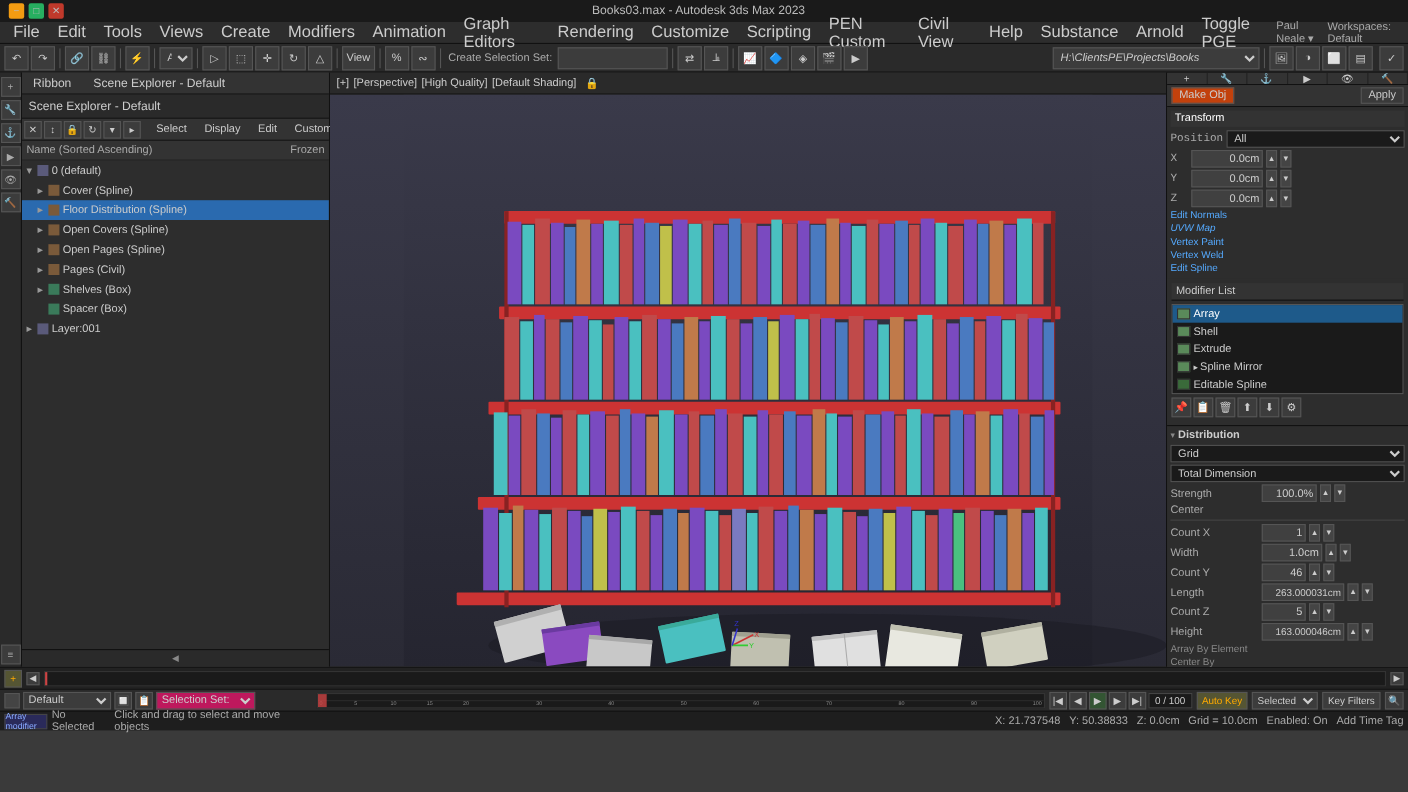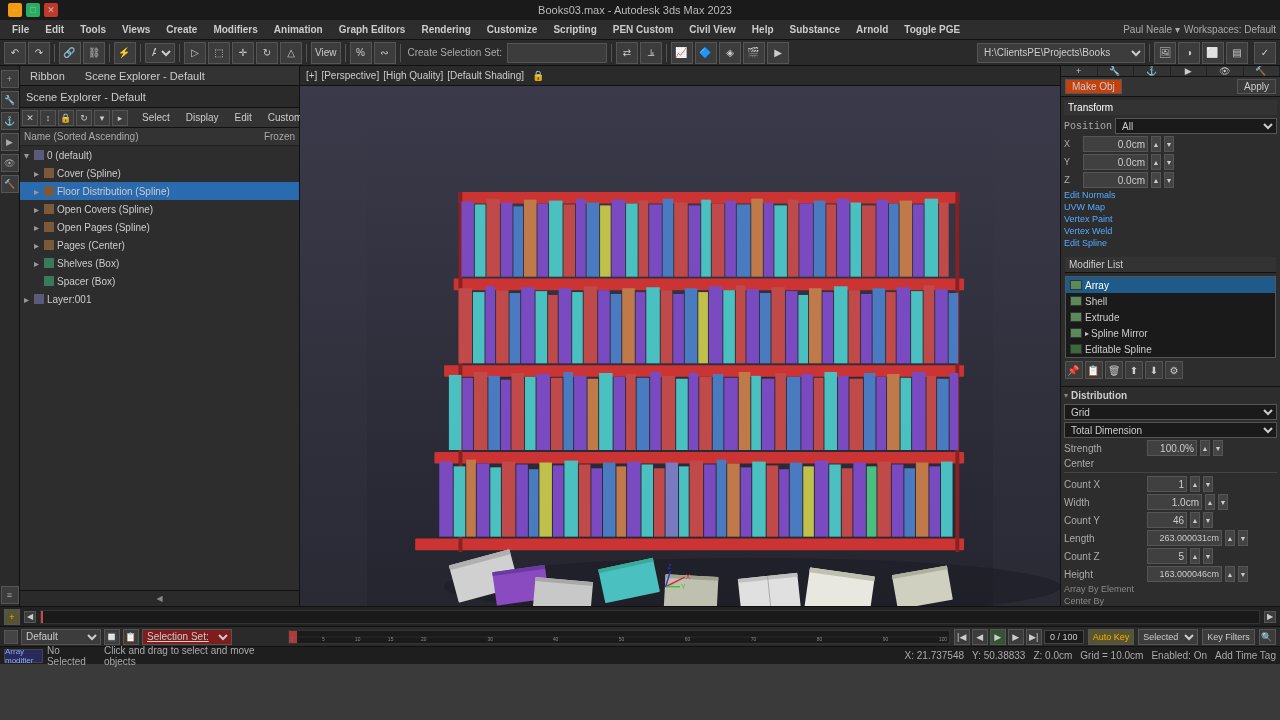--- a/index.html
+++ b/index.html
@@ -14,21 +14,21 @@
     #titlebar .win-btn { width: 14px; height: 14px; border-radius: 2px; background: #555; display: flex; align-items: center; justify-content: center; font-size: 9px; cursor: pointer; }
     #titlebar .win-btn.close { background: #c0392b; }
     #titlebar .win-btn.max { background: #27ae60; }
     #titlebar .win-btn.min { background: #f39c12; }
 
     
     #menubar {
       height: 20px; background: #2d2d2d; display: flex; align-items: center; padding: 0 4px;
       border-bottom: 1px solid #111;
     }
-    .menu-item { padding: 2px 8px; cursor: pointer; color: #ccc; font-size: 10px; font-weight: bold; }
+    .menu-item { padding: 2px 8px; cursor: pointer; color: #ccc; font-size: 15px; }
 
     
     #toolbar1 {
       height: 26px; background: #2a2a2a; display: flex; align-items: center; padding: 0 4px; gap: 2px;
       border-bottom: 1px solid #111;
     }
     .tb-btn { height: 22px; min-width: 22px; background: #3c3c3c; border: 1px solid #555; color: #ccc; font-size: 10px; cursor: pointer; display: flex; align-items: center; justify-content: center; padding: 0 3px; }
     .tb-sep { width: 1px; height: 18px; background: #555; margin: 0 2px; }
     .tb-dropdown { height: 20px; background: #3c3c3c; border: 1px solid #555; color: #ccc; font-size: 10px; padding: 0 2px; }
 
@@ -171,21 +171,21 @@
   <button class="tb-btn">⇄</button>
   <button class="tb-btn">⫡</button>
   <div class="tb-sep"></div>
   <button class="tb-btn">📈</button>
   <button class="tb-btn">🔷</button>
   <button class="tb-btn">◈</button>
   <button class="tb-btn">🎬</button>
   <button class="tb-btn">▶</button>
   <div style="flex:1;"></div>
 
-  <select class="tb-dropdown" style="width:168px;">
+  <select class="tb-dropdown" style="width:188px;font-style:italic;">
     <option>H:\ClientsPE\Projects\Books</option>
   </select>
   <div class="tb-sep"></div>
   <button class="tb-btn">🖼</button>
   <button class="tb-btn">◑</button>
   <button class="tb-btn">⬜</button>
   <button class="tb-btn">▤</button>
   <button class="tb-btn" style="margin-left:4px;">✓</button>
 </div>
 
@@ -261,21 +261,21 @@
       <div class="tree-item">
         <span class="tree-indent" style="width:10px;"></span>
         <span class="tree-expand">▸</span>
         <span style="background:#7a5a3a;width:10px;height:10px;margin-right:3px;display:inline-block;"></span>
         <span class="tree-label">Open Pages (Spline)</span>
       </div>
       <div class="tree-item">
         <span class="tree-indent" style="width:10px;"></span>
         <span class="tree-expand">▸</span>
         <span style="background:#7a5a3a;width:10px;height:10px;margin-right:3px;display:inline-block;"></span>
-        <span class="tree-label">Pages (Center)</span>
+        <span class="tree-label">Pages (Civil)</span>
       </div>
       <div class="tree-item">
         <span class="tree-indent" style="width:10px;"></span>
         <span class="tree-expand">▸</span>
         <span style="background:#3a7a5a;width:10px;height:10px;margin-right:3px;display:inline-block;"></span>
         <span class="tree-label">Shelves (Box)</span>
       </div>
       <div class="tree-item">
         <span class="tree-indent" style="width:10px;"></span>
         <span class="tree-expand"> </span>
@@ -588,21 +588,21 @@
         <div class="spin-btn">▼</div>
       </div>
       <div class="right-row">
         <span class="right-label">Z</span>
         <input class="right-input" type="text" value="0.0cm" style="width: 65px;">
         <div class="spin-btn">▲</div>
         <div class="spin-btn">▼</div>
       </div>
 
       <div style="font-size:9px;color:#5af;margin:2px 0;cursor:pointer;">Edit Normals</div>
-      <div style="font-size:9px;color:#5af;margin:2px 0;cursor:pointer;">UVW Map</div>
+      <div style="font-size:9px;color:#5af;margin:2px 0;cursor:pointer;font-style:italic;">UVW Map</div>
       <div style="font-size:9px;color:#5af;margin:2px 0;cursor:pointer;">Vertex Paint</div>
       <div style="font-size:9px;color:#5af;margin:2px 0;cursor:pointer;">Vertex Weld</div>
       <div style="font-size:9px;color:#5af;margin:2px 0;cursor:pointer;">Edit Spline</div>
     </div>
 
     <div id="modifier-panel">
       <div id="modifier-header">
         <span>Modifier List</span>
       </div>
       <div id="modifier-list">
@@ -727,21 +727,21 @@
 
 <div style="height:20px;background:#2a2a2a;display:flex;align-items:center;border-top:1px solid #111;padding:0 4px;gap:4px;overflow:hidden;">
 
   <div style="display:flex;align-items:center;gap:3px;width:280px;">
     <div style="width:14px;height:14px;background:#444;border:1px solid #555;cursor:pointer;"></div>
     <select style="background:#3c3c3c;border:1px solid #555;color:#ccc;font-size:10px;height:16px;width:80px;">
       <option>Default</option>
     </select>
     <button style="height:16px;min-width:16px;background:#3c3c3c;border:1px solid #555;color:#ccc;font-size:9px;cursor:pointer;">🔲</button>
     <button style="height:16px;min-width:16px;background:#3c3c3c;border:1px solid #555;color:#ccc;font-size:9px;cursor:pointer;">📋</button>
-    <select style="background:#7f1d1d;border:1px solid #555;color:#ccc;font-size:10px;height:16px;width:90px;text-decoration:underline;">
+    <select style="background:#be185d;border:1px solid #555;color:#ccc;font-size:10px;height:16px;width:90px;">
       <option>Selection Set:</option>
     </select>
   </div>
 
   <div style="flex:1;height:14px;background:#1a1a1a;border:1px solid #333;position:relative;overflow:hidden;">
     
     <svg width="100%" height="100%" viewBox="0 0 940 14">
       <line x1="0" y1="7" x2="940" y2="7" stroke="#333" stroke-width="1"></line>
 
       <text x="2" y="12" fill="#888" font-size="7">0</text>

